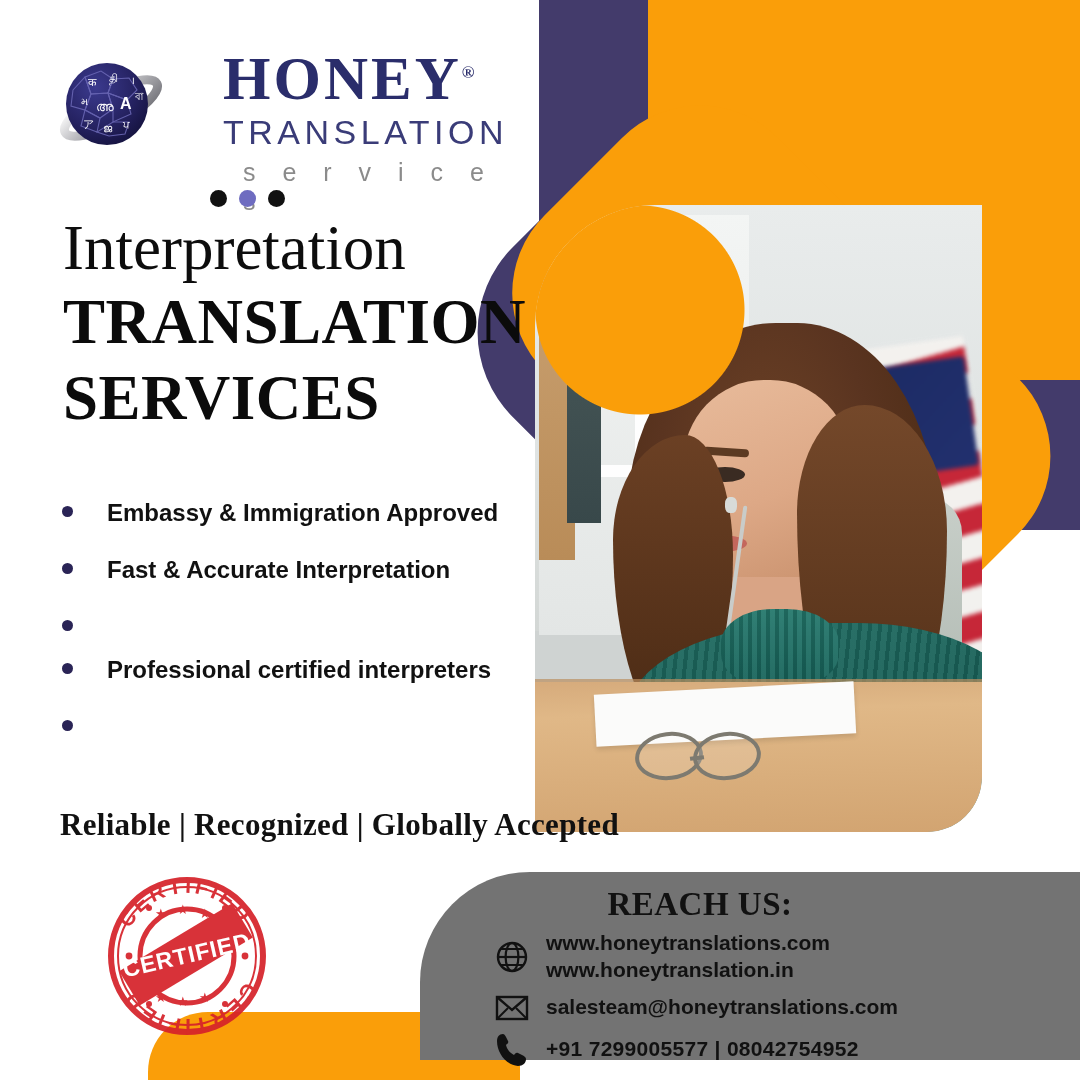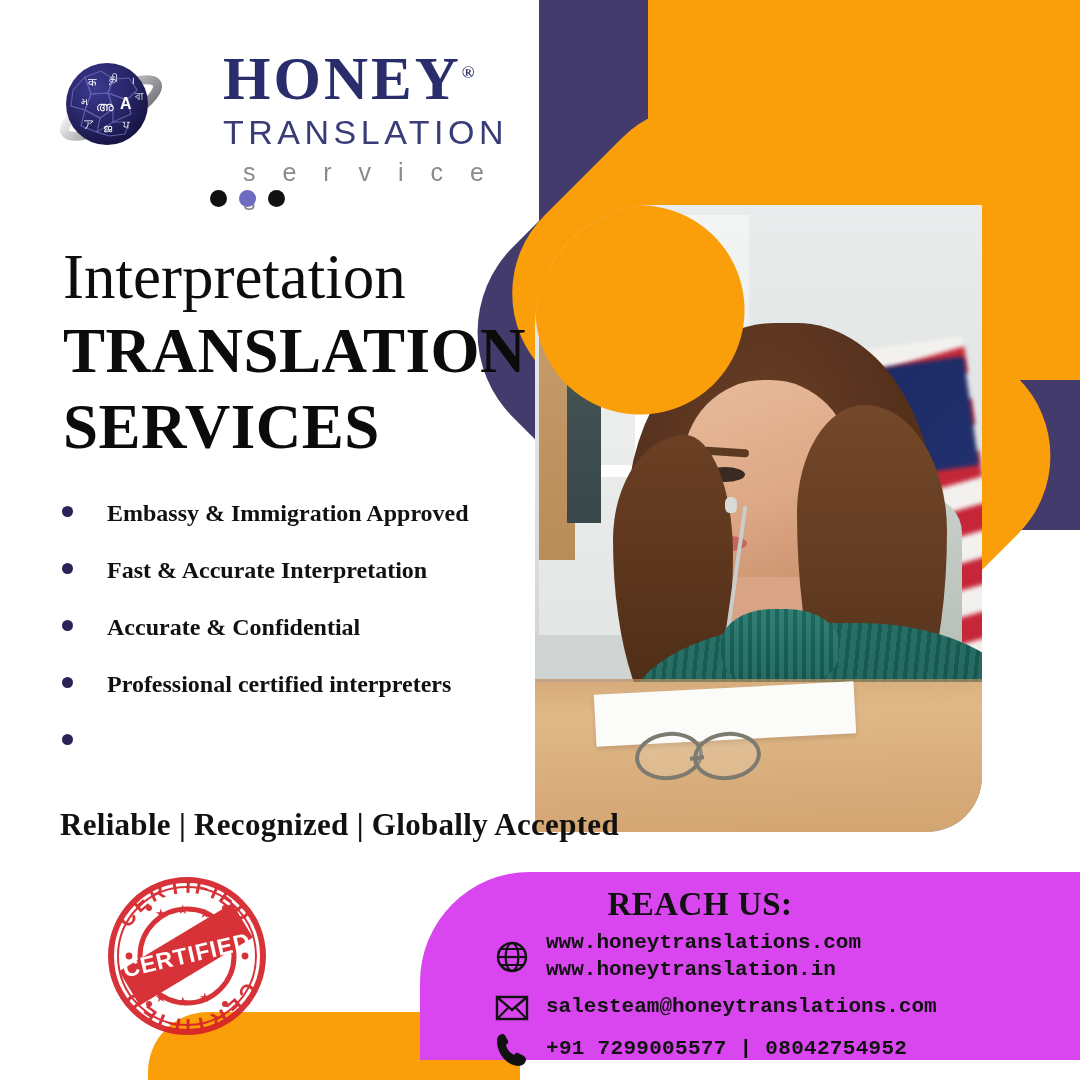--- a/index.html
+++ b/index.html
@@ -246,21 +246,21 @@
     font-size: 25px; color: #8b8b8b; letter-spacing: 10px;
     margin-top: 4px; padding-left: 4px; margin-left: 16px;
   }
   .dots {
     position: absolute; left: 210px; top: 190px; z-index: 10;
     display: flex; gap: 12px;
   }
   .dot { width: 17px; height: 17px; border-radius: 50%; }
 
   
-  .headline { position: absolute; left: 63px; top: 244px; z-index: 10; }
+  .headline { position: absolute; left: 63px; top: 215px; z-index: 10; }
   .h-script {
     font-family: "Liberation Serif", serif;
     font-size: 63px; color: #0d0d0d; line-height: 1.05;
     letter-spacing: 0px; font-weight: 400;
   }
   .h-bold {
     font-family: "Liberation Serif", serif;
     font-size: 63px; font-weight: 700; color: #0b0b0b;
     line-height: 1.07; letter-spacing: 0.5px;
     margin-top: 8px;
@@ -271,21 +271,21 @@
     position: absolute; left: 58px; top: 495px; width: 470px; z-index: 10;
   }
   .bullet-row {
     display: flex; align-items: flex-start; margin-bottom: 21px;
   }
   .bullet-dot {
     width: 11px; height: 11px; border-radius: 50%;
     background: #2A2456; margin: 11px 34px 0 4px; flex: none;
   }
   .bullet-text {
-    font-family: Liberation Serif, serif;
+    font-family: Liberation Sans, sans-serif;
     font-size: 24px; font-weight: 700; color: #111111;
     line-height: 1.5;
   }
 
   
   .tagline {
     position: absolute; left: 60px; top: 778px; z-index: 10;
     font-family: "Liberation Serif", serif;
     font-size: 31px; font-weight: 700; color: #111111;
     letter-spacing: 0.3px;
@@ -295,21 +295,21 @@
   
   .stamp {
     position: absolute; left: 103px; top: 872px;
     width: 168px; height: 168px; z-index: 10;
   }
 
   
   .orange-card {
     position: absolute; left: 420px; top: 872px;
     width: 660px; height: 188px; z-index: 5;
-    background: #d946ef;
+    background: #737373;
     border-radius: 110px 0 0 0;
   }
   .orange-tail {
     position: absolute; left: 148px; top: 1012px;
     width: 300px; height: 70px; z-index: 4;
     background: #FA9E09;
     border-radius: 60px 0 0 0;
   }
   .orange-tail-fill {
     position: absolute; left: 400px; top: 1012px;
@@ -326,21 +326,21 @@
     position: absolute; left: 70px; top: 58px;
   }
   .contact-row {
     display: flex; align-items: center; margin-bottom: 10px;
   }
   .c-icon {
     width: 44px; flex: none; display: flex;
     align-items: center; justify-content: center;
   }
   .c-text {
-    font-family: Liberation Mono, monospace;
+    font-family: Liberation Sans, sans-serif;
     font-size: 21px; font-weight: 700; color: #111111;
     line-height: 1.28; padding-left: 12px;
   }
   .c-text.phone { font-size: 21px; letter-spacing: .3px; }
 </style>
 </head>
 <body>
 
 <div id="poster">
 
@@ -448,21 +448,20 @@
     <div class="bullet-row">
       <div class="bullet-dot"></div>
       <div class="bullet-text">Embassy &amp; Immigration Approved</div>
     </div>
     <div class="bullet-row">
       <div class="bullet-dot"></div>
       <div class="bullet-text">Fast &amp; Accurate Interpretation</div>
     </div>
     <div class="bullet-row">
       <div class="bullet-dot"></div>
-      <div class="bullet-text">Accurate &amp; Confidential</div>
     </div>
     <div class="bullet-row">
       <div class="bullet-dot"></div>
       <div class="bullet-text">Professional certified interpreters</div>
     </div>
     <div class="bullet-row">
       <div class="bullet-dot"></div>
     </div>
   </div>
 

